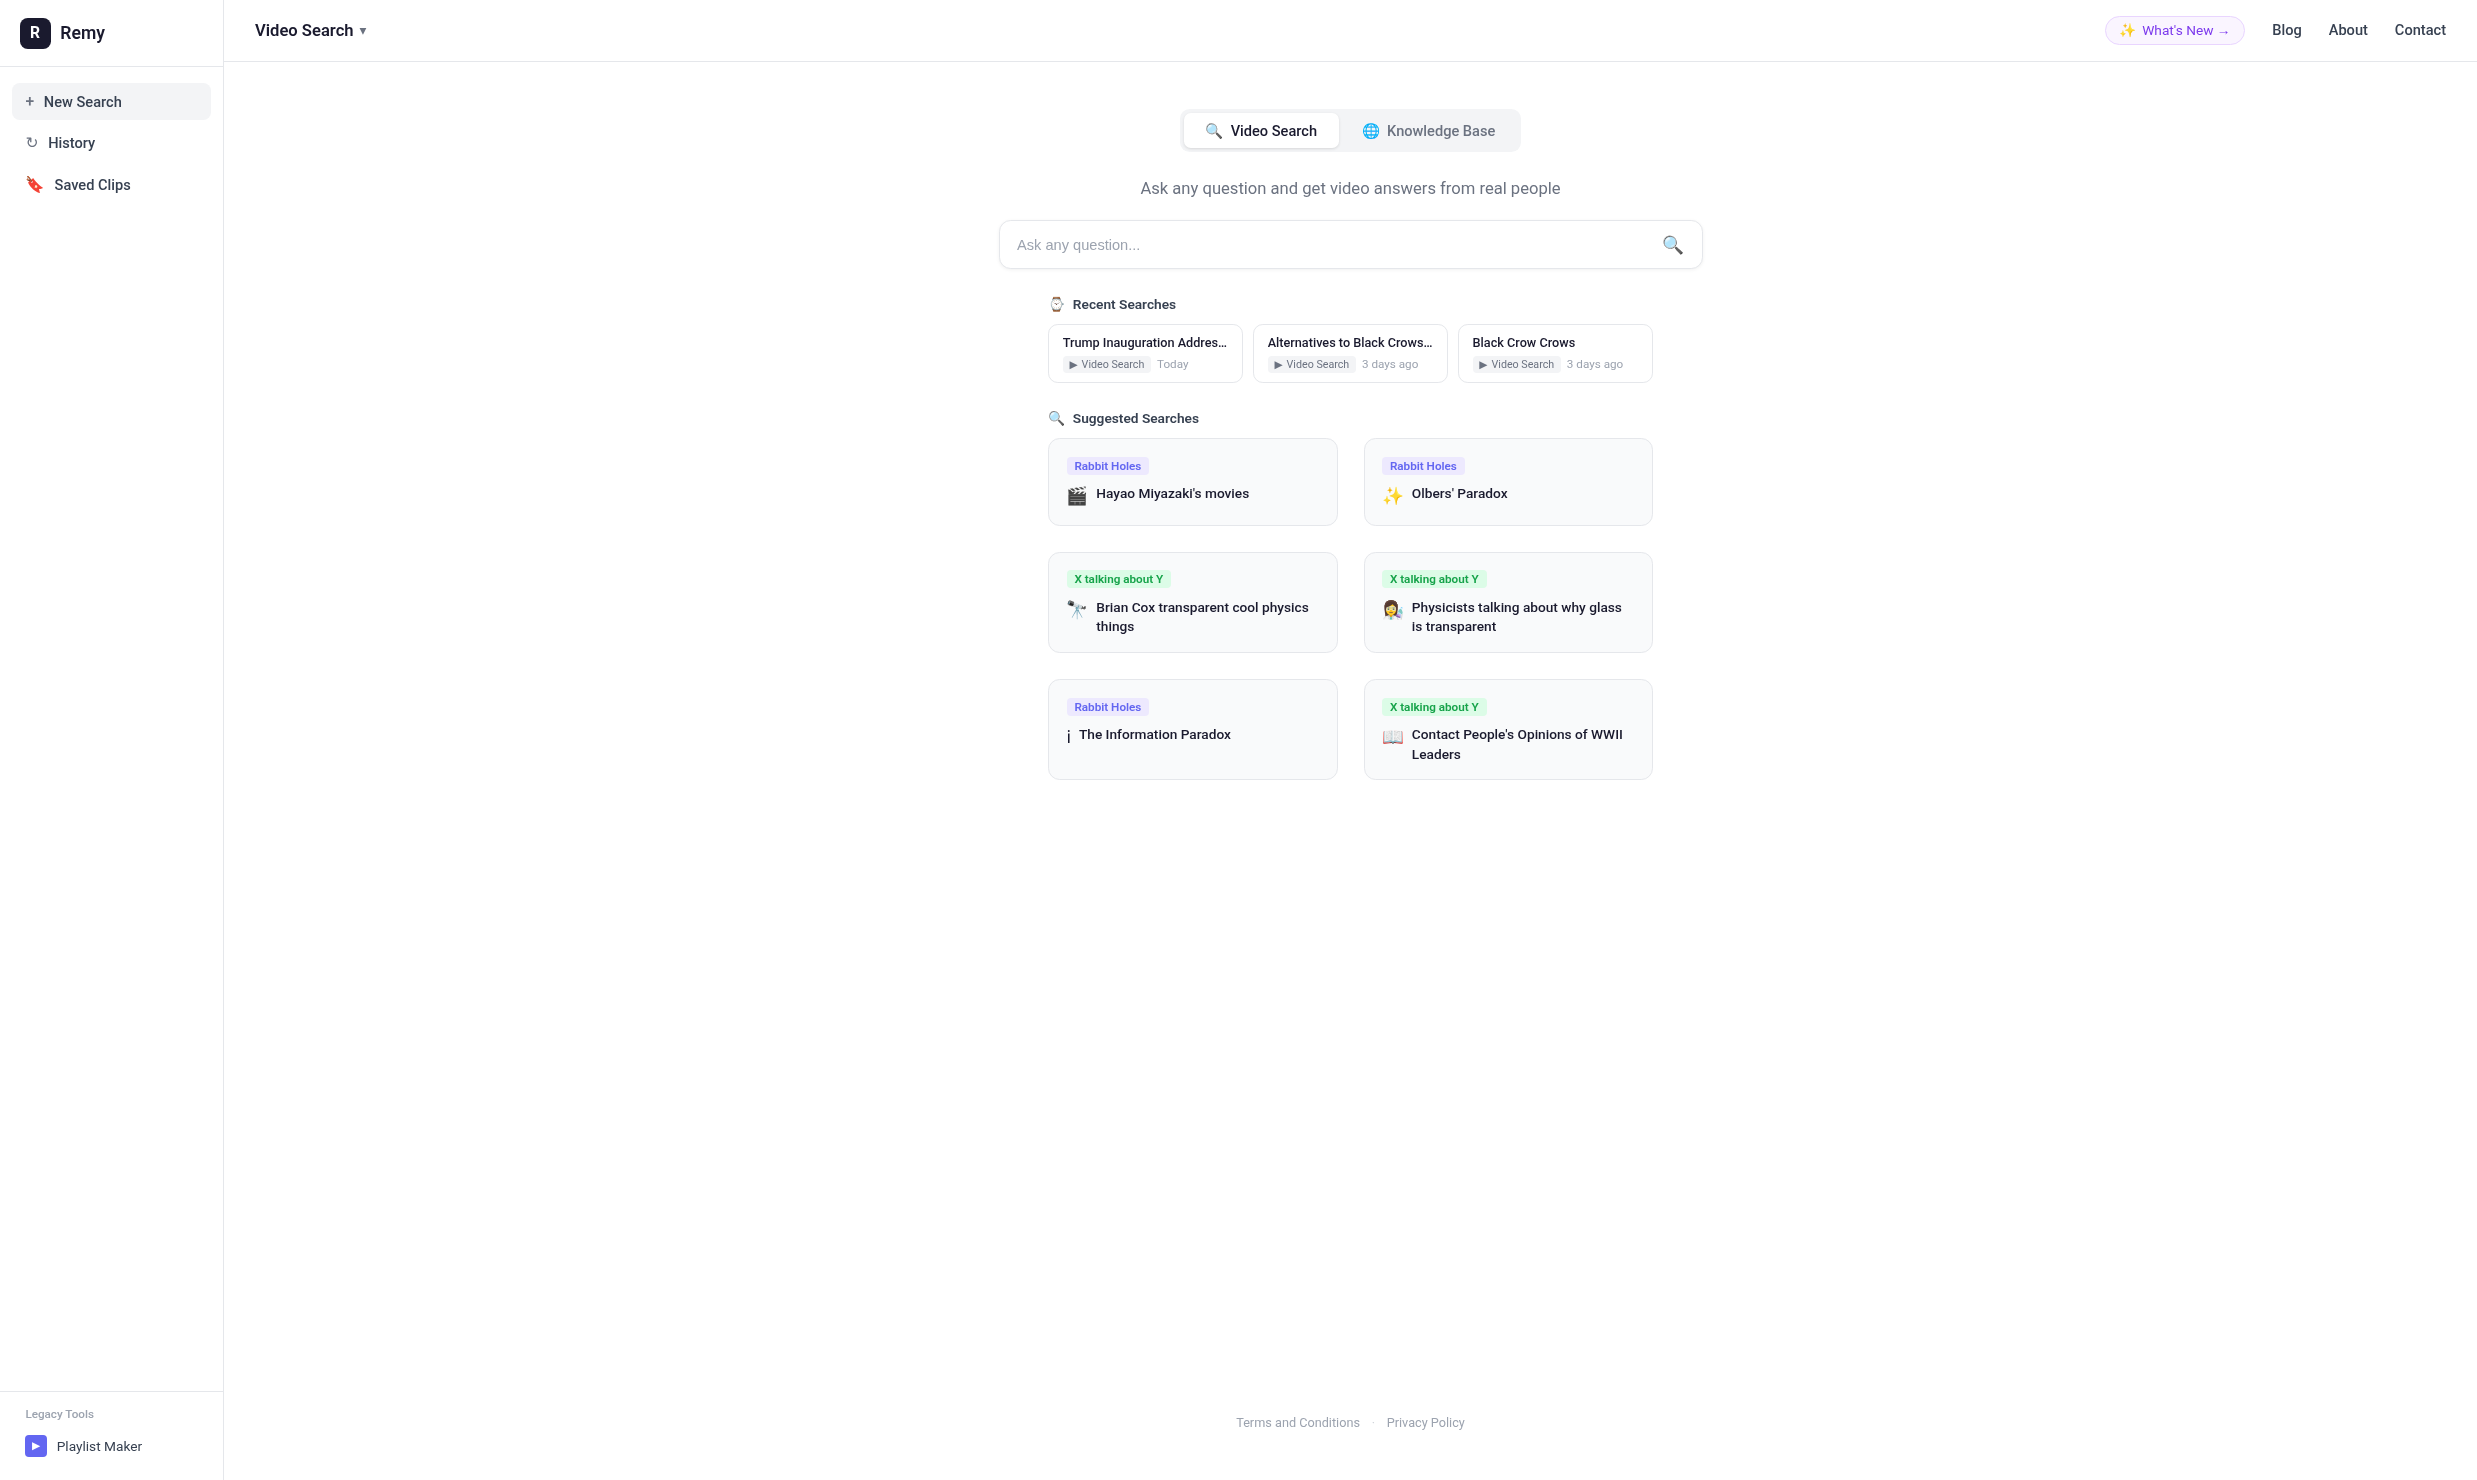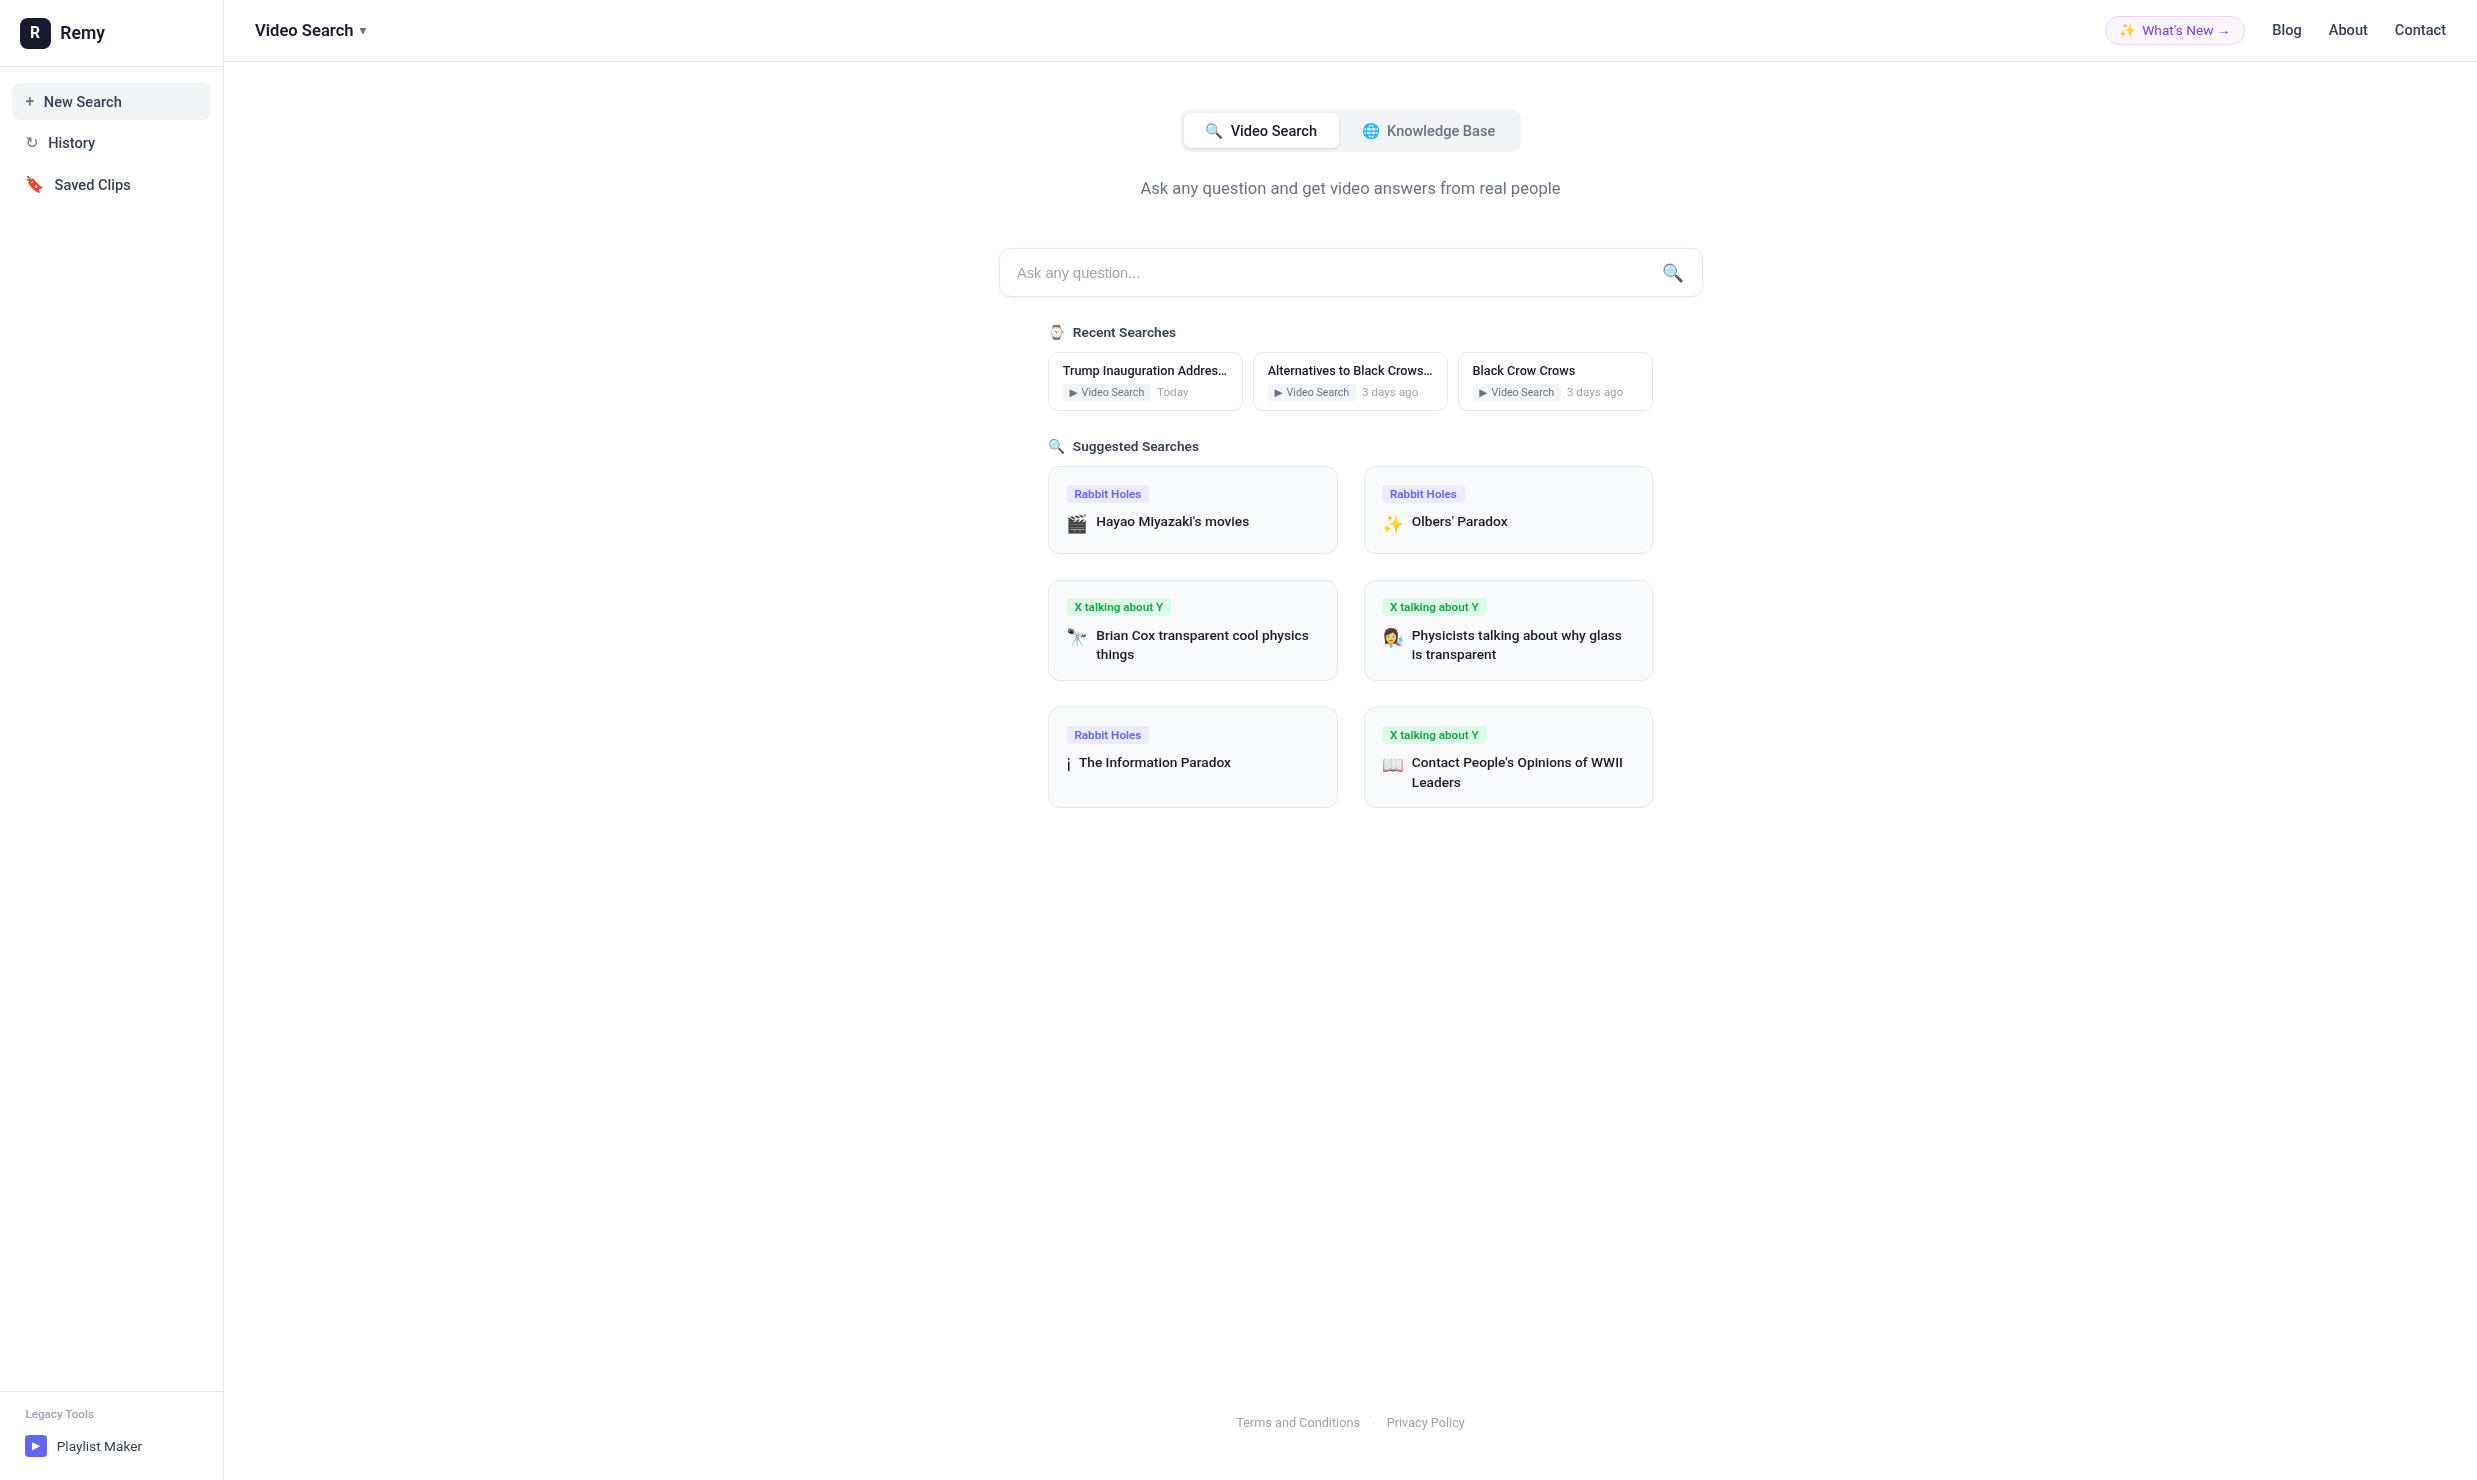--- a/index.html
+++ b/index.html
@@ -209,21 +209,20 @@
       width: 704px;
       max-width: 100%;
       display: flex;
       align-items: center;
       background: #fff;
       border: 1.5px solid #e5e7eb;
       border-radius: 11.7px;
       padding: 13.7px 17.6px;
       margin-bottom: 27px;
       box-shadow: 0 1px 3.9px rgba(0,0,0,0.06);
-      margin-top: 28px;
     }
     #search-input {
       flex: 1;
       border: none;
       outline: none;
       font-size: 14.6px;
       color: #374151;
       background: transparent;
     }
     #search-input::placeholder { color: #9ca3af; }

